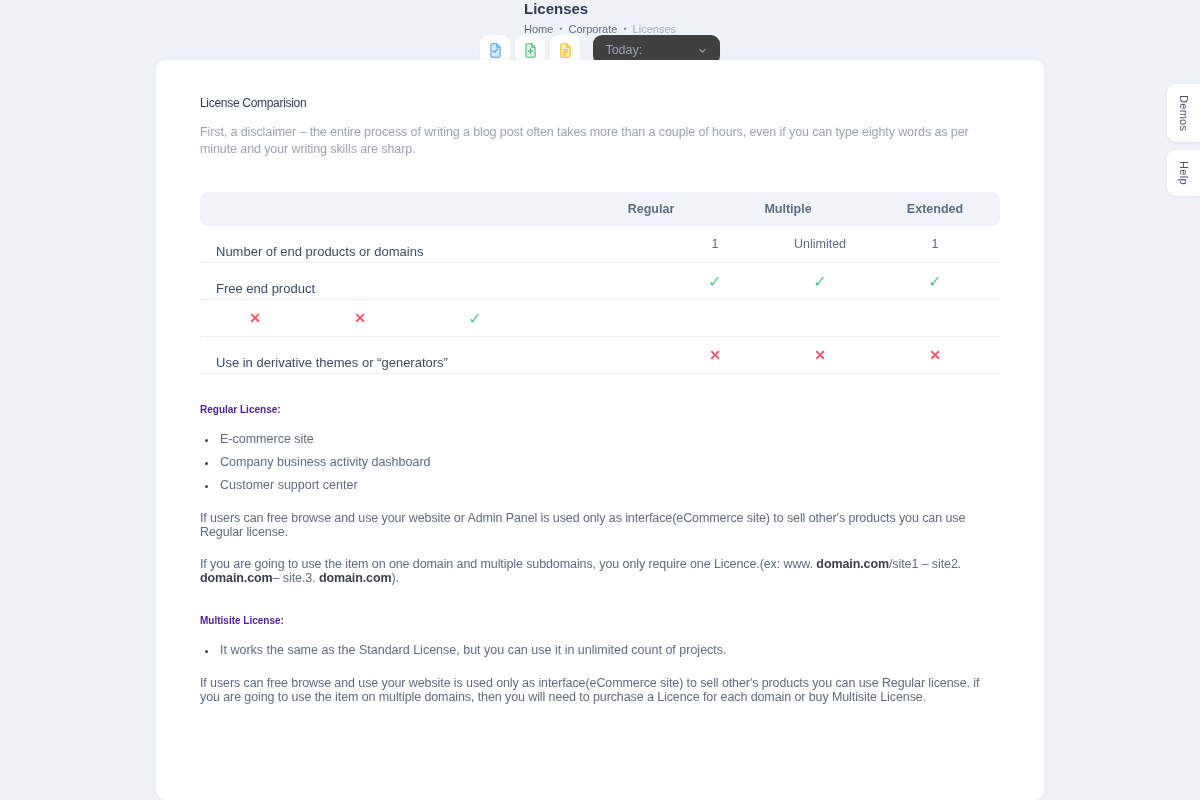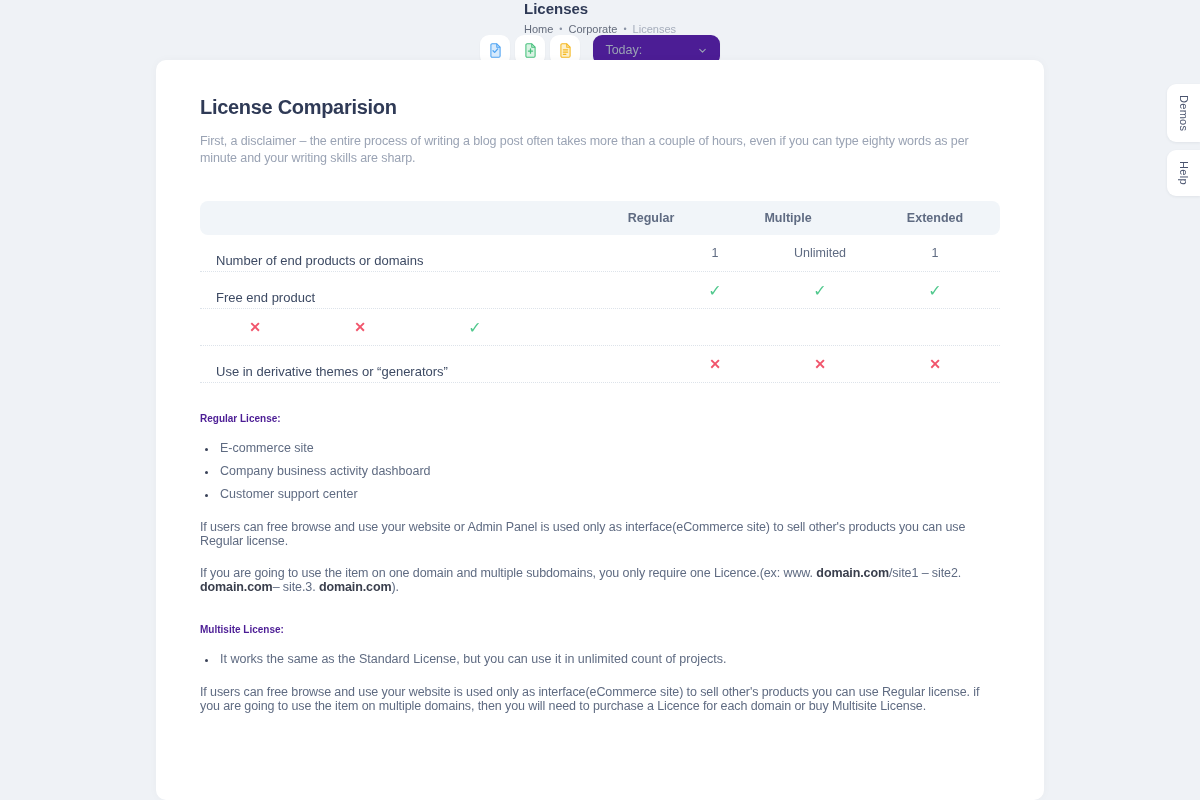--- a/index.html
+++ b/index.html
@@ -22,35 +22,35 @@
   .crumb.current { color: #a6aebc; cursor: default; }
   .dot { color: #8a93a5; font-size: 9px; }
 
   .tb-right { display: flex; align-items: center; gap: 5px; }
   .icon-btn {
     width: 30px; height: 30px; border: none; border-radius: 9px; background: #fff;
     display: flex; align-items: center; justify-content: center;
     box-shadow: 0 1px 2px rgba(30,40,60,0.05); cursor: pointer;
   }
   .date-pill {
-    height: 30px; background: #4c1d95; border-radius: 9px; display: flex; align-items: center;
+    height: 30px; background: #404040; border-radius: 9px; display: flex; align-items: center;
     gap: 6px; padding: 0 12px; margin-left: 8px; box-shadow: 0 1px 2px rgba(30,40,60,0.05);
     cursor: pointer;
   }
   .date-prefix { color: #9aa3b4; font-size: 12.5px; }
   .date-value  { color: var(--accent, #209af0); font-size: 12.5px; font-weight: 700; margin-top: 40px; }
   .chev { display: flex; align-items: center; margin-left: 2px; }
 
   
   .card {
     position: absolute; left: 156px; top: 60px; width: 888px; height: 740px;
     background: #fff; border-radius: 10px; padding: 36px 44px;
     box-shadow: 0 0 10px rgba(30,40,60,0.03);
   }
-  h1 { font-size: 20px; font-weight: 700; color: #2f3a56; letter-spacing: -0.3px; }
+  h1 { font-size: 12px; font-weight: 400; color: #2f3a56; letter-spacing: -0.3px; }
   .intro {
     margin-top: 14px; font-size: 12.5px; line-height: 17px;
     color: #9aa3b4; letter-spacing: -0.1px;
   }
 
   
   .table { margin-top: 34px; }
   .thead { display: flex; align-items: center; height: 34px; background: #f1f5f9; border-radius: 8px; gap: 32px; }
   .th { font-size: 12px; font-weight: 700; color: #3f4a63; }
   .trow { display: flex; align-items: center; height: 37px; border-bottom: 1px dotted #dde3ea; }

